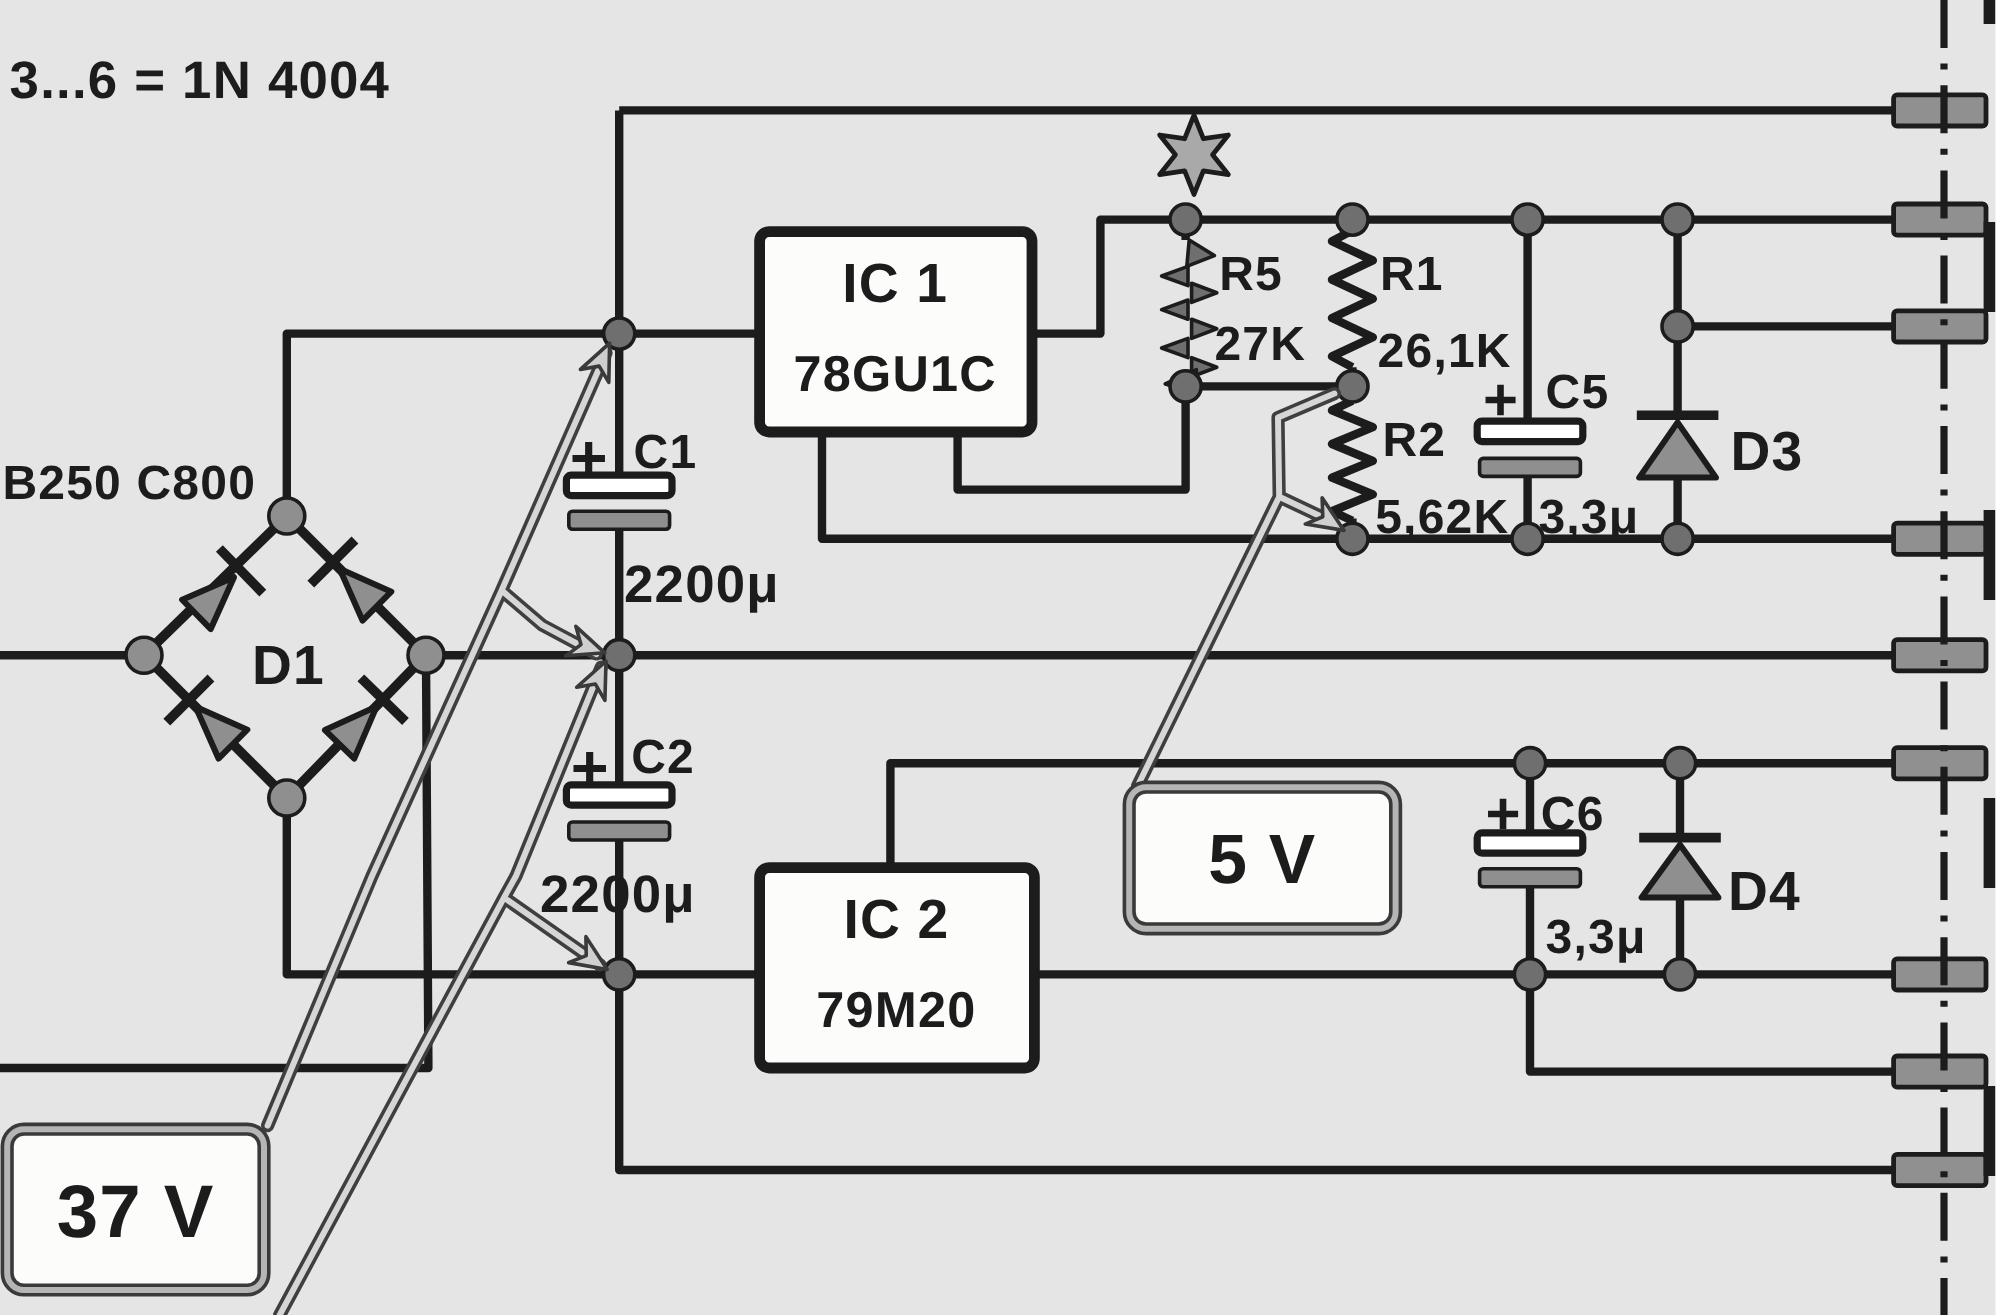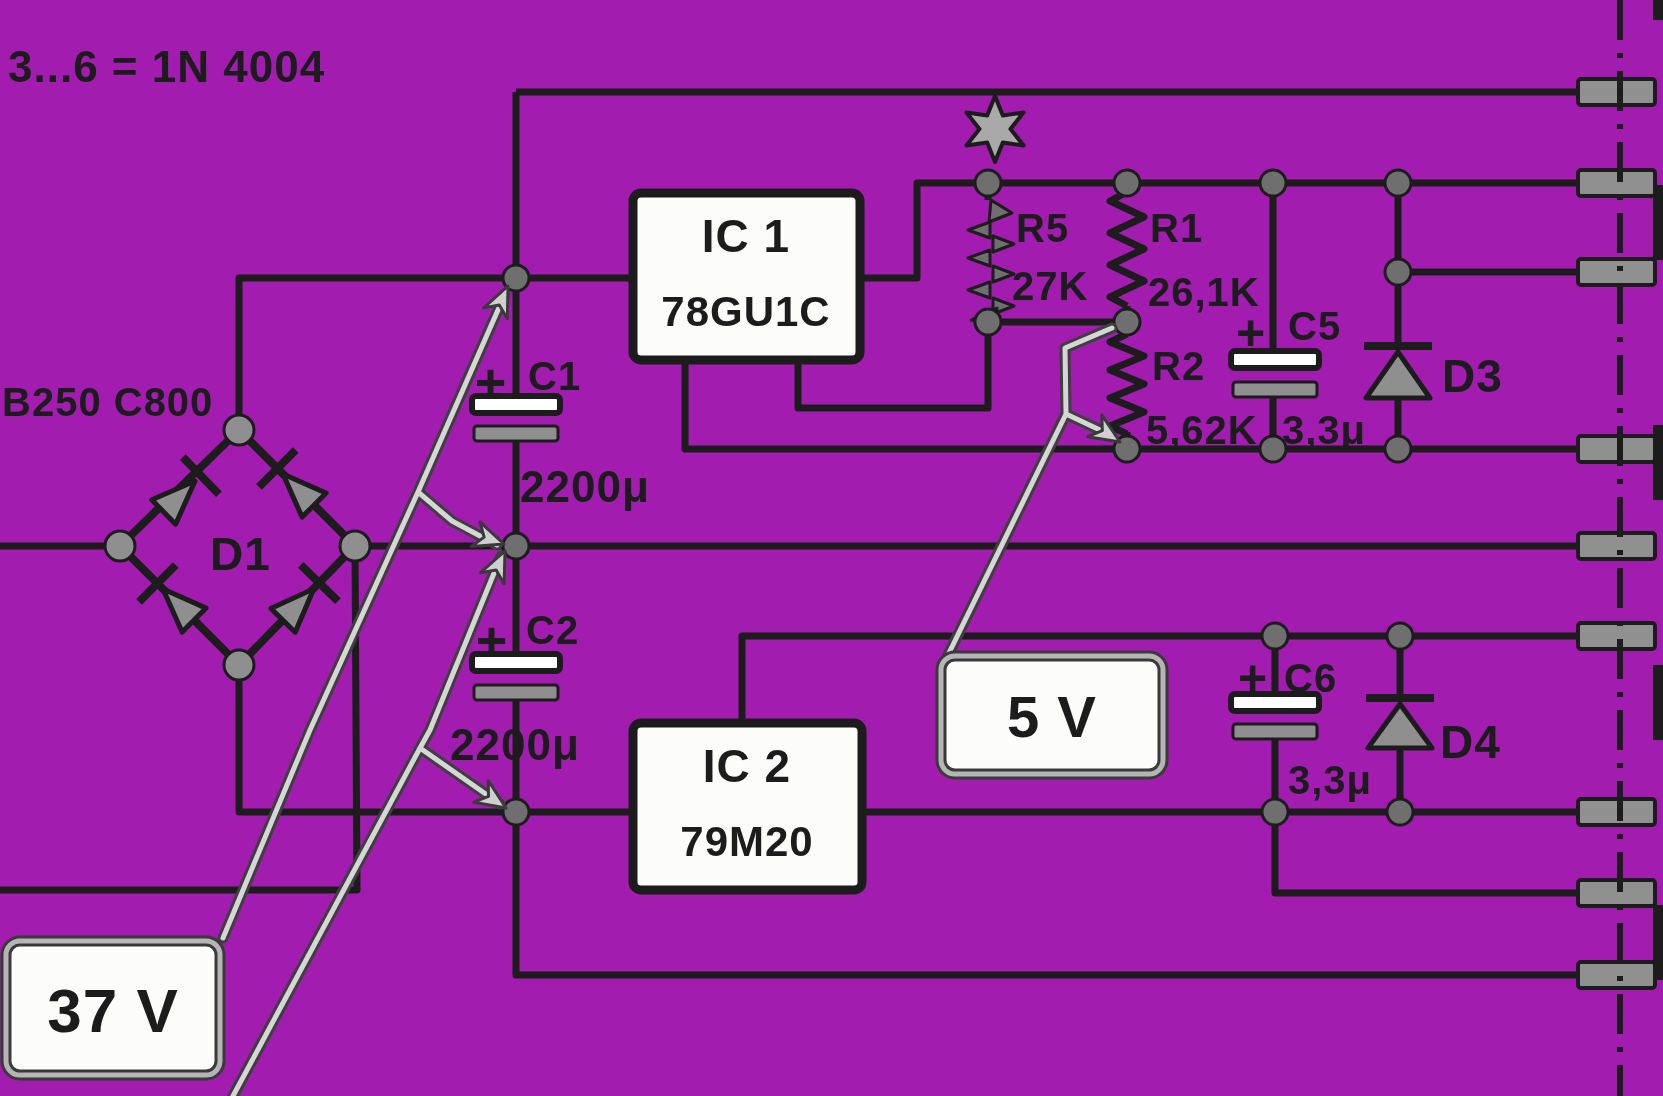--- a/index.html
+++ b/index.html
@@ -1,16 +1,16 @@
 <!DOCTYPE html>
 <html><head>
 <meta charset="utf-8">
 <style>
   html,body{margin:0;padding:0;background:#ffffff;}
-  .page{position:relative;width:1663px;height:1096px;background:#a21caf;overflow:hidden;}
+  .page{position:relative;width:1663px;height:1096px;background:#e5e5e5;overflow:hidden;}
   svg{display:block;}
   text.hand{font-family:"Liberation Sans", sans-serif;font-weight:700;fill:#1c1c1c;letter-spacing:1px;}
 </style>
 </head>
 <body>
 
 <div class="page">
 <svg width="1663" height="1096" viewBox="0 0 1663 1096" xmlns="http://www.w3.org/2000/svg">
 
   <g stroke="#1c1c1c" stroke-width="7" fill="none" stroke-linejoin="round" stroke-linecap="butt">

